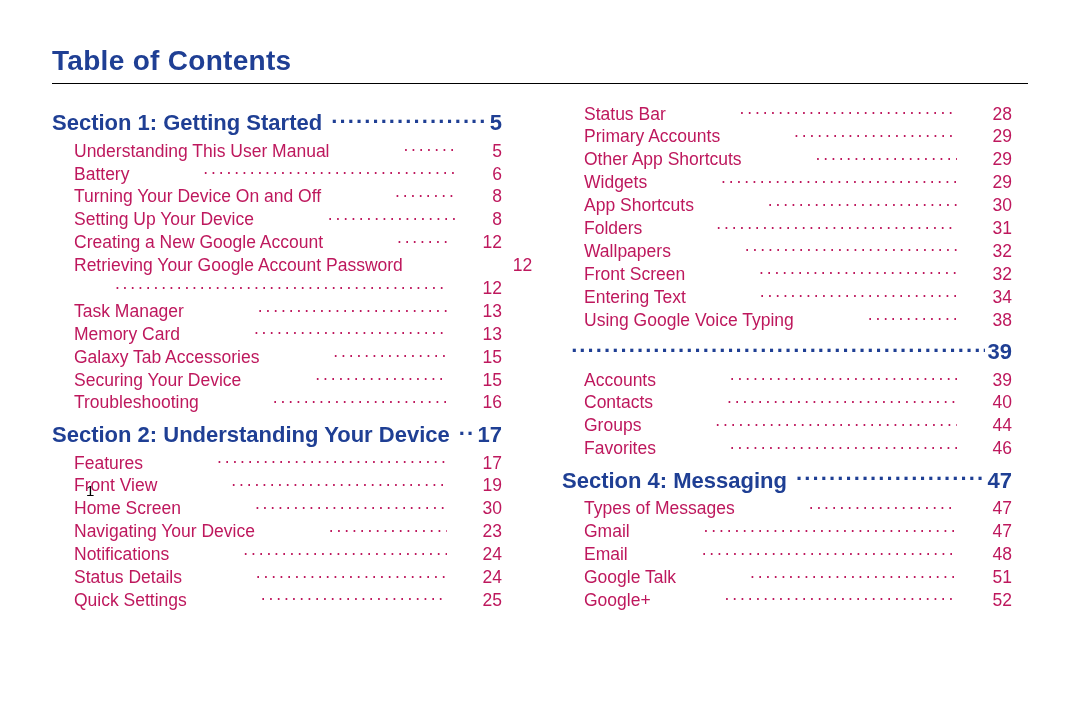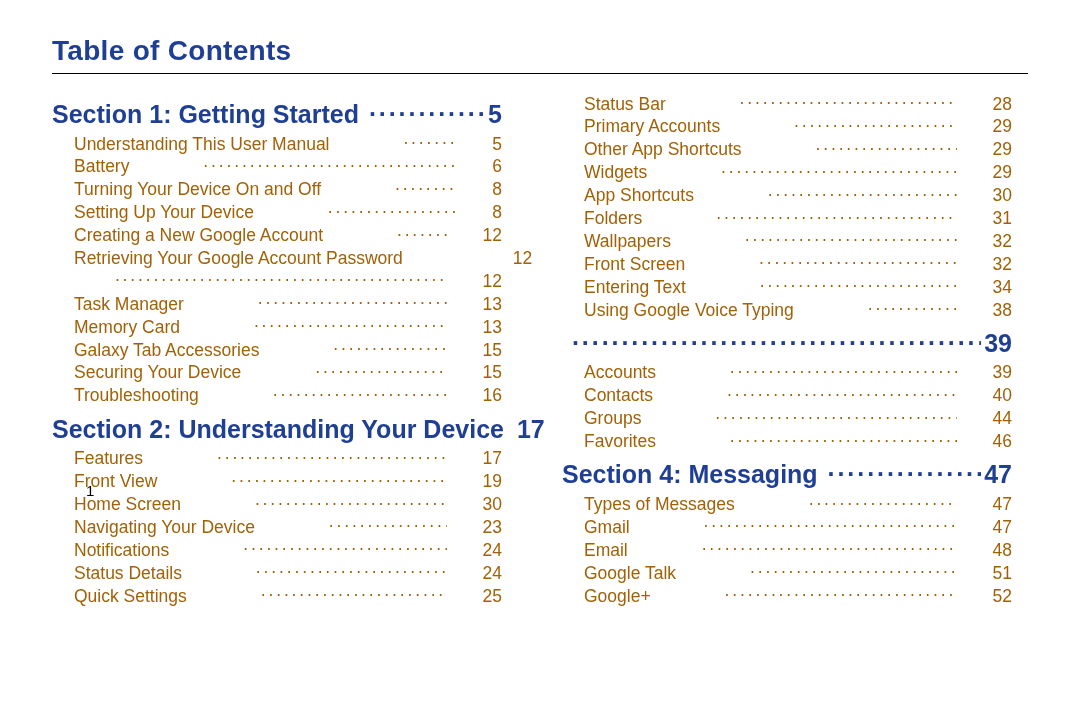--- a/index.html
+++ b/index.html
@@ -8,21 +8,21 @@
     width: 1080px;
     height: 720px;
     background: #fff;
     font-family: Arial, Helvetica, sans-serif;
     color: #000;
   }
   .page {
     box-sizing: border-box;
     width: 1080px;
     height: 527px;
-    padding: 35px 52px 0 52px;
+    padding: 45px 52px 0 52px;
     position: relative;
   }
   .heading {
     font-weight: 900;
     font-size: 28px;
     color: #1f3f94;
     letter-spacing: 0.3px;
     margin: 0 0 6px 0;
     font-family: Arial, Helvetica, sans-serif;
   }
@@ -44,25 +44,25 @@
     white-space: nowrap;
     font-size: 17.5px;
     line-height: 1.28;
     margin: 0;
   }
   .section-row {
     font-weight: 700;
     color: #1f3f94;
     margin-top: 6px;
     margin-bottom: 2px;
-    font-size: 25px;
+    font-size: 22px;
   }
   .item-row {
     padding-left: 22px;
-    color: #a16207;
+    color: #be185d;
     gap: 33px;
   }
   .dots {
     flex: 1 1 auto;
     overflow: hidden;
     position: relative;
     height: 1em;
     margin: 0 3px;
   }
   .dots::after {

